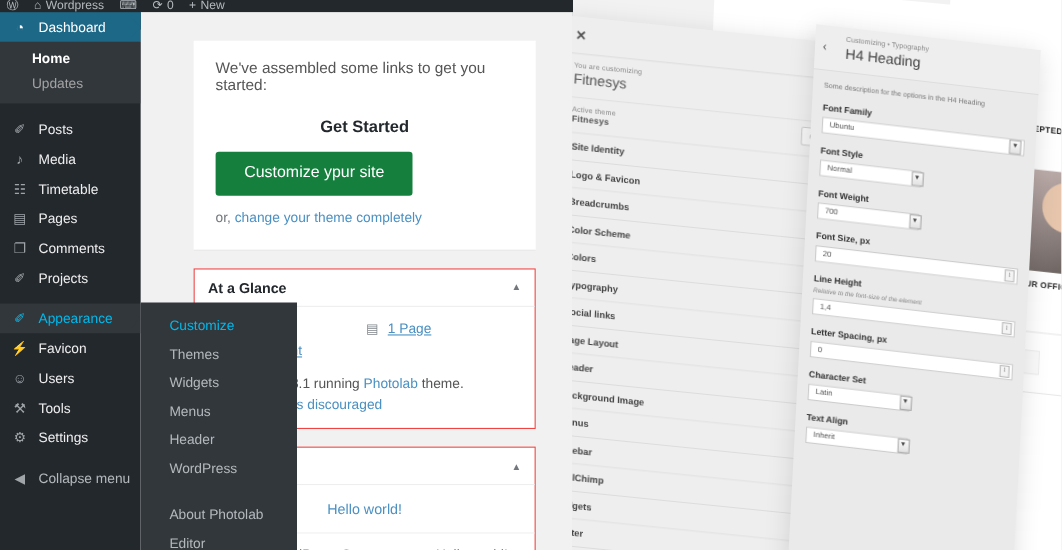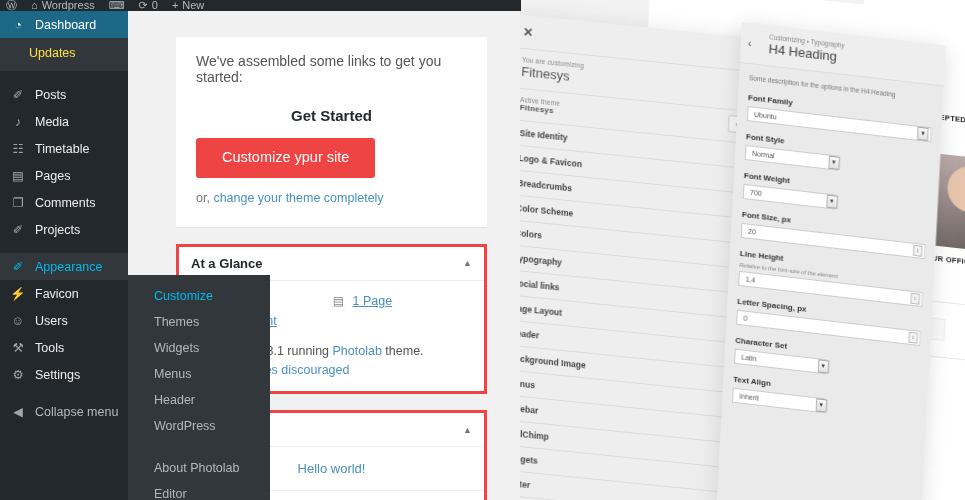--- a/index.html
+++ b/index.html
@@ -61,21 +61,21 @@
   }
   .menu-item.hovered { background: #32373c; color: #00b9eb; }
   .menu-item.hovered .ico { color: #00b9eb; }
   .menu-item.hovered::after {
     content: ""; position: absolute; right: -8px; top: 50%;
     margin-top: -8px; border: 8px solid transparent;
     border-left-color: #32373c;
   }
   .submenu { background: #32373c; padding: 4px 0 6px 0; }
   .submenu .sub-item {
-    padding: 3px 0 3px 29px; color: #fde047; font-size: 12.5px;
+    padding: 3px 0 3px 29px; color: #a3a3a3; font-size: 12.5px;
     line-height: 17px;
   }
   .submenu .sub-item.cur { color: #fff; font-weight: bold; }
   .menu-sep { height: 10px; }
 
   
   .flyout {
     position: absolute; left: 128px; top: 275px;
     width: 142px; background: #32373c; z-index: 60;
     padding: 8px 0 10px 0;
@@ -96,30 +96,30 @@
     overflow: hidden;
   }
   .welcome-panel {
     background: #fff; border: 1px solid #e5e5e5;
     margin: 10px 22px 0 36px; padding: 16px 20px 22px 20px;
     border-top: none; border-left: none; border-right: none;
   }
   .welcome-lead { font-size: 14px; color: #555; margin-bottom: 22px; }
   .welcome-sub { font-size: 15px; font-weight: bold; color: #23282d; margin-bottom: 14px; text-align: center; }
   .btn-primary {
-    display: inline-block; background: #ef4444; color: #fff;
+    display: inline-block; background: #15803d; color: #fff;
     font-size: 14.5px; padding: 12px 26px; border: none;
     border-radius: 3px; cursor: pointer; line-height: 1.1;
   }
   .welcome-alt { margin-top: 13px; font-size: 12.5px; color: #72777c; }
   .welcome-alt a { color: #4a90c2; text-decoration: none; }
 
   
   .postbox {
-    background: #fff; border: 3px solid #ef4444;
+    background: #fff; border: 1px solid #ef4444;
     margin: 16px 22px 0 36px;
   }
   .postbox-head {
     display: flex; align-items: center; justify-content: space-between;
     padding: 9px 12px; border-bottom: 1px solid #eee;
   }
   .postbox-title { font-size: 13px; font-weight: bold; color: #23282d; }
   .toggle-arrow { color: #72777c; font-size: 9px; }
   .postbox-body { padding: 10px 12px 12px 12px; }
   .glance-row { display: flex; gap: 0; flex-wrap: wrap; }
@@ -330,20 +330,21 @@
     </div>
   </div>
 
   <nav class="sidebar">
 
     <div class="menu-item active">
       <span class="ico">◔</span>
       <span>Dashboard</span>
     </div>
     <div class="submenu">
+      <div class="sub-item cur">Home</div>
       <div class="sub-item">Updates</div>
     </div>
 
     <div class="menu-sep"></div>
 
     <div class="menu-item">
       <span class="ico">✐</span>
       <span>Posts</span>
     </div>
     <div class="menu-item">

